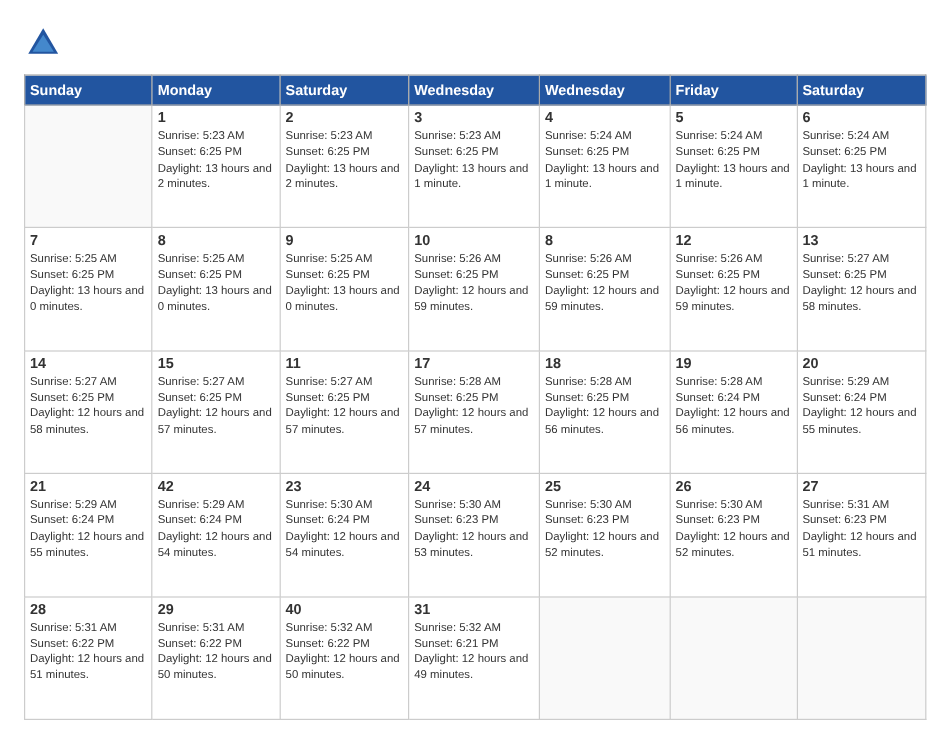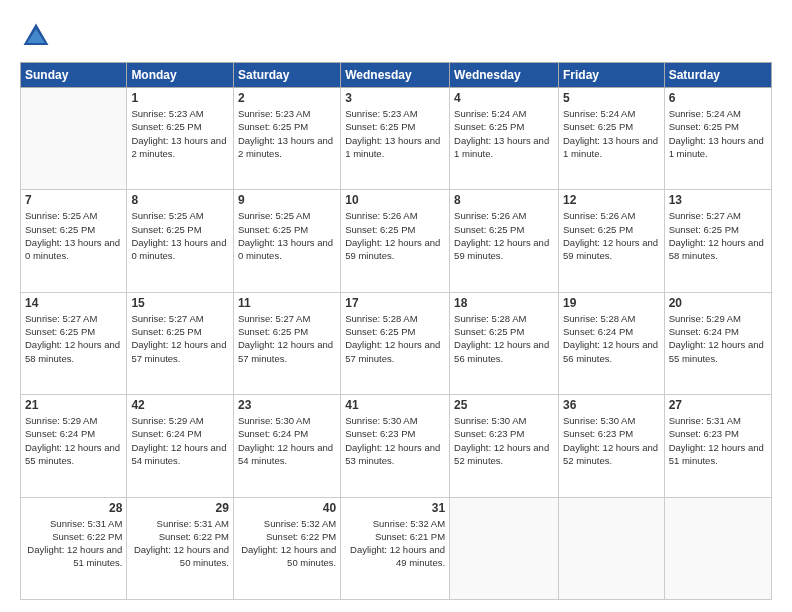--- a/index.html
+++ b/index.html
@@ -94,21 +94,20 @@
     .day-detail {
       font-size: 9.5px;
       color: #333;
       line-height: 1.4;
     }
     .empty-cell {
       background: #f9f9f9;
     }
     .last-row td {
       height: 72px;
-      text-align: right;
     }
   </style>
 </head>
 <body>
 
 <div class="page">
   <div class="header">
     <div class="logo">
       <svg class="logo-icon" viewBox="0 0 36 36" xmlns="http://www.w3.org/2000/svg">
         <polygon points="18,4 32,28 4,28" fill="#2255a0"></polygon>
@@ -324,37 +323,37 @@
       </td>
           <td>
         <span class="day-number">23</span>
         <div class="day-detail">
           Sunrise: 5:30 AM<br>
           Sunset: 6:24 PM<br>
           Daylight: 12 hours and 54 minutes.
         </div>
       </td>
           <td>
-        <span class="day-number">41</span>
+        <span class="day-number">24</span>
         <div class="day-detail">
           Sunrise: 5:30 AM<br>
           Sunset: 6:23 PM<br>
           Daylight: 12 hours and 53 minutes.
         </div>
       </td>
           <td>
         <span class="day-number">25</span>
         <div class="day-detail">
           Sunrise: 5:30 AM<br>
           Sunset: 6:23 PM<br>
           Daylight: 12 hours and 52 minutes.
         </div>
       </td>
           <td>
-        <span class="day-number">36</span>
+        <span class="day-number">26</span>
         <div class="day-detail">
           Sunrise: 5:30 AM<br>
           Sunset: 6:23 PM<br>
           Daylight: 12 hours and 52 minutes.
         </div>
       </td>
           <td>
         <span class="day-number">27</span>
         <div class="day-detail">
           Sunrise: 5:31 AM<br>

